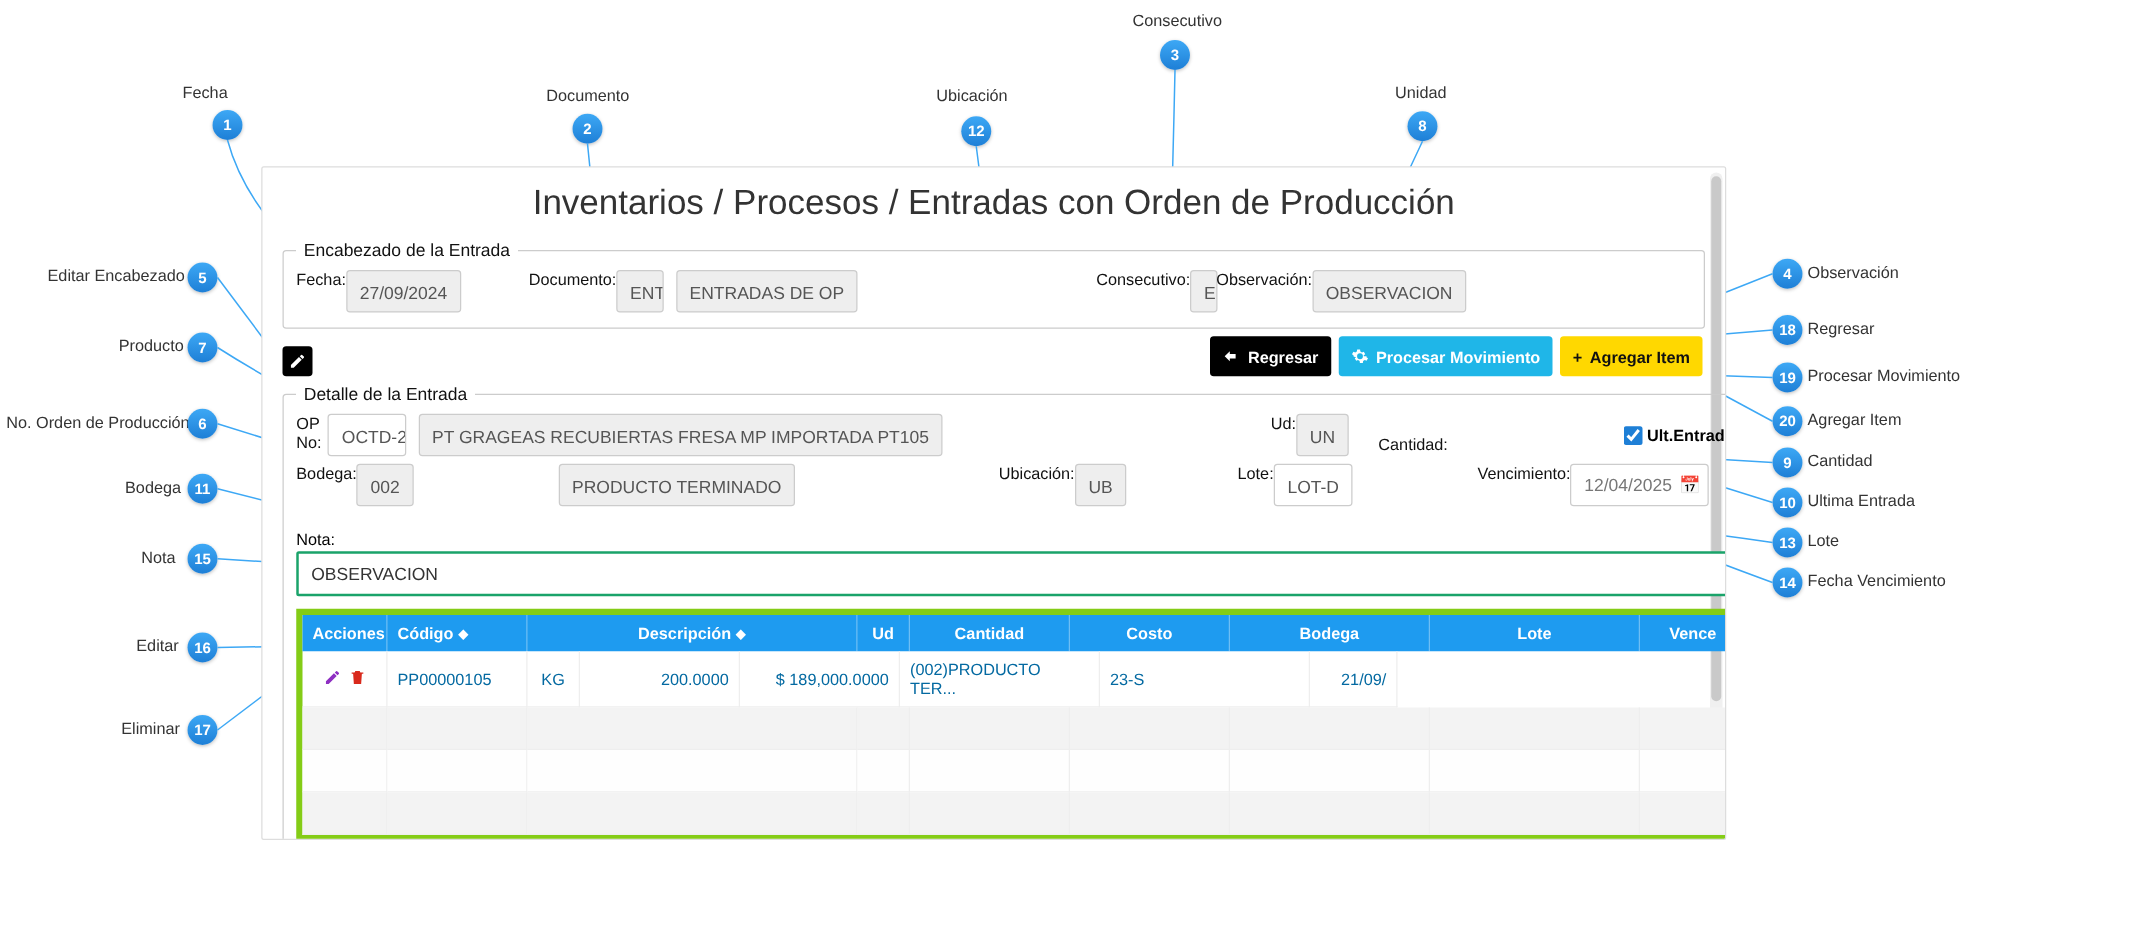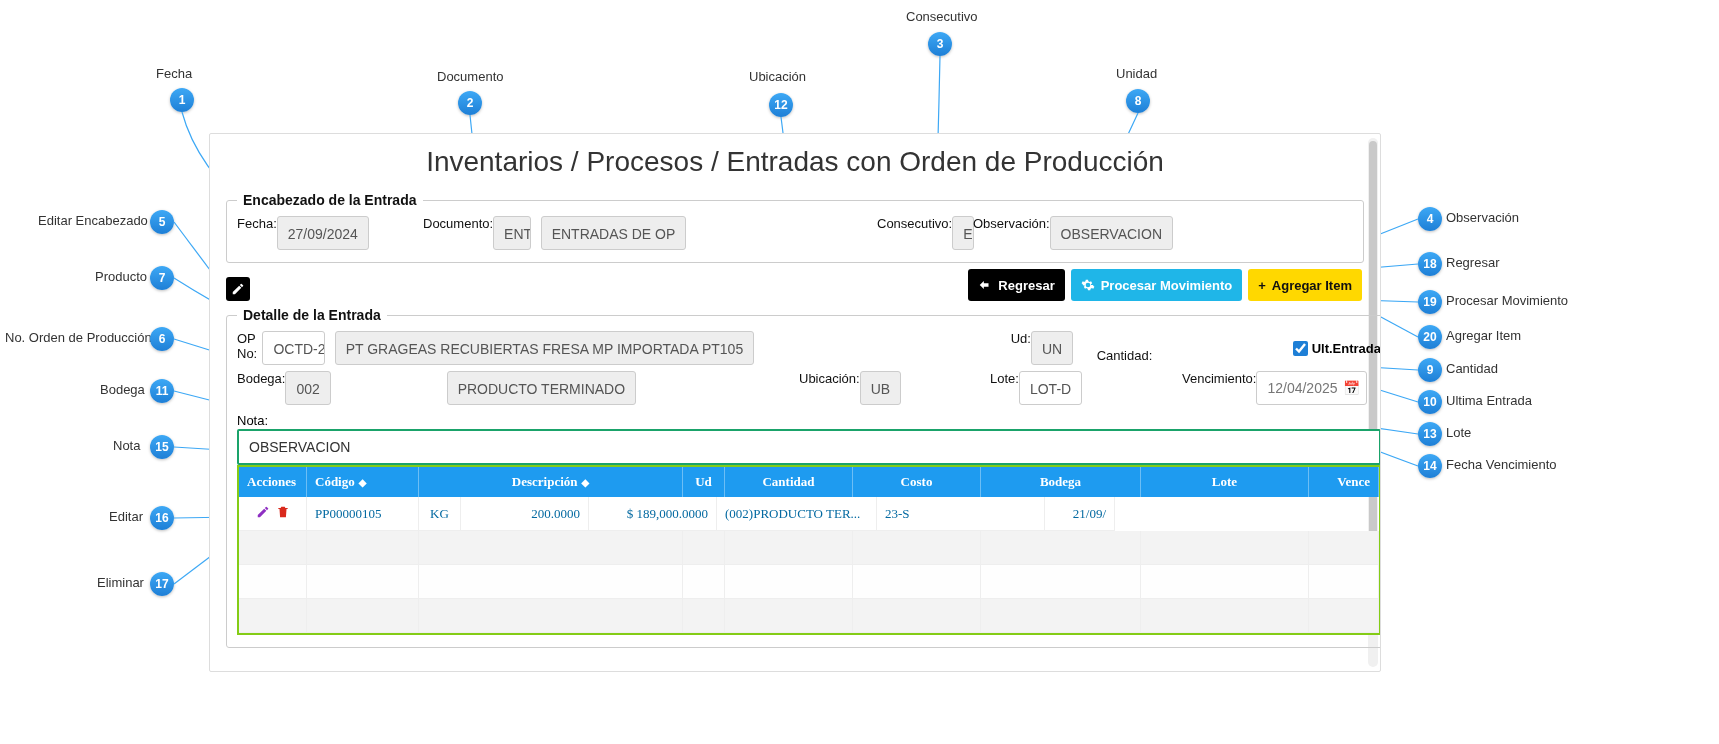--- a/index.html
+++ b/index.html
@@ -55,41 +55,41 @@
   fieldset {
     border: 1px solid #ccc;
     border-radius: 3px;
     padding: 8px 10px 12px 10px;
     margin-bottom: 6px;
     position: relative;
   }
   legend {
     padding: 0 6px;
     font-size: 14px;
-    font-weight: 700;
+    font-weight: 400;
     color: #111;
   }
   .row { display: flex; gap: 6px; align-items: flex-end; }
   .fld { display: flex; flex-direction: row; }
   .fld label { font-size: 13px; color: #111; margin-bottom: 2px; }
   .inp {
     height: 34px;
     border: 1px solid #ccc;
     border-radius: 3px;
     background: #eee;
     padding: 0 10px;
     font-size: 14px;
     color: #555;
     line-height: 34px;
     overflow: hidden;
     white-space: nowrap;
   }
   .inp.white { background: #fff; }
   .inp.date { background:#fff; color:#777; display:flex; justify-content:space-between; align-items:center; }
-  .nota-wrap { margin-top:6px; }
+  .nota-wrap { margin-top:18px; }
   .nota-input {
     width: 100%;
     height: 36px;
     border: 2px solid #1aa36a;
     border-radius: 2px;
     padding: 0 10px;
     font-size: 14px;
     color: #333;
   }
   .edit-header-btn {
@@ -113,21 +113,21 @@
     border:none;
   }
   .btn-dark { background:#000; color:#fff; }
   .btn-info { background:#1fb6e8; color:#fff; }
   .btn-warn { background:#ffd800; color:#111; }
   .chk-wrap { display:flex; align-items:center; gap:4px; height:34px; }
   .chk-wrap input { width:15px; height:15px; accent-color:#1e7fd6;}
   .chk-wrap span { font-size:13px; font-weight:600; }
 
   
-  .tbl { margin-top:0; border:2px solid #84cc16;font-family:Liberation Serif, serif; }
+  .tbl { margin-top:10px; border:5px solid #84cc16; }
   .tbl-hdr, .tbl-row { display:flex; }
   .tbl-hdr { background:#1e9bf0; color:#fff; font-weight:600; font-size:13px; }
   .tbl-hdr > div, .tbl-row > div { padding:7px 8px; border-right:1px solid rgba(255,255,255,.35); display:flex; align-items:center; }
   .tbl-row > div { border-right:1px solid #eee; border-bottom:1px solid #eee; font-size:13px; color:#0369a1; min-height:34px;}
   .tbl-row.empty > div { background:#f3f3f3; min-height:34px; }
   .tbl-row.empty.alt > div { background:#fefefe; }
   .sort { margin-left:4px; font-size:10px; }
   .c-acc{width:68px}
   .c-cod{width:112px}
   .c-des{width:264px}
@@ -142,21 +142,21 @@
   .scrollbar {
     position:absolute;
     right:2px; top:4px; bottom:4px; width:10px;
     background:#f0f0f0; border-radius:5px;
   }
   .scrollbar .thumb { position:absolute; top:3px; left:1px; right:1px; height:420px; background:#c9c9c9; border-radius:5px;}
 </style>
 </head>
 <body>
 
-<div class="callout-label" style="left:156px;top:66px">Fecha</div>
+<div class="callout-label" style="left:146px;top:66px">Fecha</div>
 <div class="callout-num" style="left:170px;top:88px">1</div>
 
 <div class="callout-label" style="left:437px;top:69px">Documento</div>
 <div class="callout-num" style="left:458px;top:91px">2</div>
 
 <div class="callout-label" style="left:906px;top:9px">Consecutivo</div>
 <div class="callout-num" style="left:928px;top:32px">3</div>
 
 <div class="callout-label" style="left:1116px;top:66px">Unidad</div>
 <div class="callout-num" style="left:1126px;top:89px">8</div>

